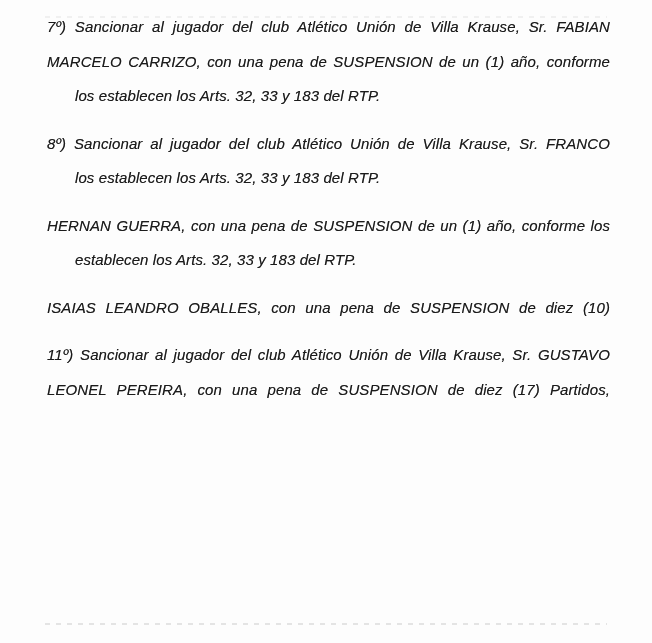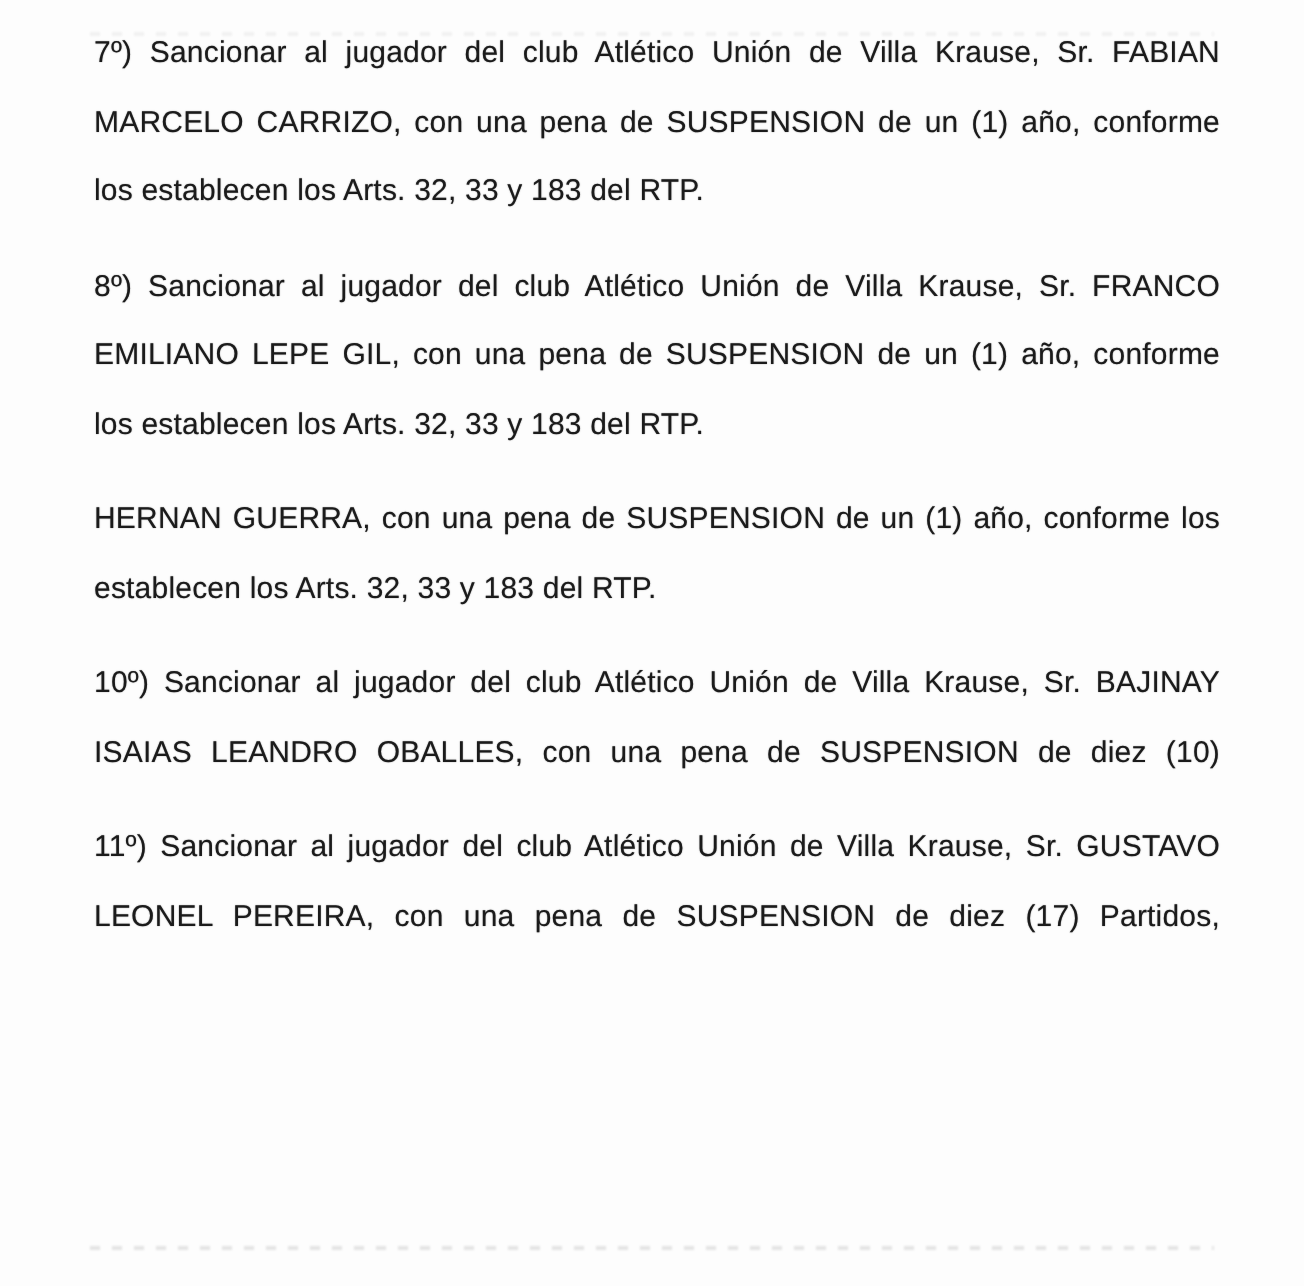--- a/index.html
+++ b/index.html
@@ -13,20 +13,21 @@
     overflow: hidden;
     position: relative;
     font-family: "Liberation Sans", "DejaVu Sans", sans-serif;
   }
   .page {
     box-sizing: border-box;
     width: 652px;
     height: 643px;
     padding: 10px 42px 0 47px;
     color: #1b1b1b;
+    font-style: italic;
   }
   .para {
     margin: 0;
   }
   .para + .para {
     margin-top: 13px;
   }
   .line {
     font-size: 15px;
     line-height: 34.5px;
@@ -34,20 +35,21 @@
     text-shadow: 0 0 0.6px rgba(20,20,20,0.55);
     white-space: normal;
   }
   .line.fill {
     text-align: justify;
     text-align-last: justify;
   }
   .line.end {
     text-align: left;
     text-align-last: left;
+    margin-left: 28px;
   }
   
   .scan-artifact {
     position: absolute;
     left: 45px;
     right: 45px;
     height: 2px;
     pointer-events: none;
     background: repeating-linear-gradient(90deg,
       rgba(150,150,150,0.35) 0px, rgba(150,150,150,0.35) 5px,
@@ -71,31 +73,29 @@
 <div class="page">
 
   <div class="para">
     <div class="line fill">7º) Sancionar al jugador del club Atlético Unión de Villa Krause, Sr. FABIAN</div>
     <div class="line fill">MARCELO CARRIZO, con una pena de SUSPENSION de un (1) año, conforme</div>
     <div class="line end">los establecen los Arts. 32, 33 y 183 del RTP.</div>
   </div>
 
   <div class="para">
     <div class="line fill">8º) Sancionar al jugador del club Atlético Unión de Villa Krause, Sr. FRANCO</div>
-    <div class="line fill">EMILIANO LEPE GIL, con una pena de SUSPENSION de un (1) año, conforme</div>
     <div class="line end">los establecen los Arts. 32, 33 y 183 del RTP.</div>
   </div>
 
   <div class="para">
     <div class="line fill">HERNAN GUERRA, con una pena de SUSPENSION de un (1) año, conforme los</div>
     <div class="line end">establecen los Arts. 32, 33 y 183 del RTP.</div>
   </div>
 
   <div class="para">
-    <div class="line fill">10º) Sancionar al jugador del club Atlético Unión de Villa Krause, Sr. BAJINAY</div>
     <div class="line fill">ISAIAS LEANDRO OBALLES, con una pena de SUSPENSION de diez (10)</div>
   </div>
 
   <div class="para">
     <div class="line fill">11º) Sancionar al jugador del club Atlético Unión de Villa Krause, Sr. GUSTAVO</div>
     <div class="line fill">LEONEL PEREIRA, con una pena de SUSPENSION de diez (17) Partidos,</div>
   </div>
 
 
 </div>

